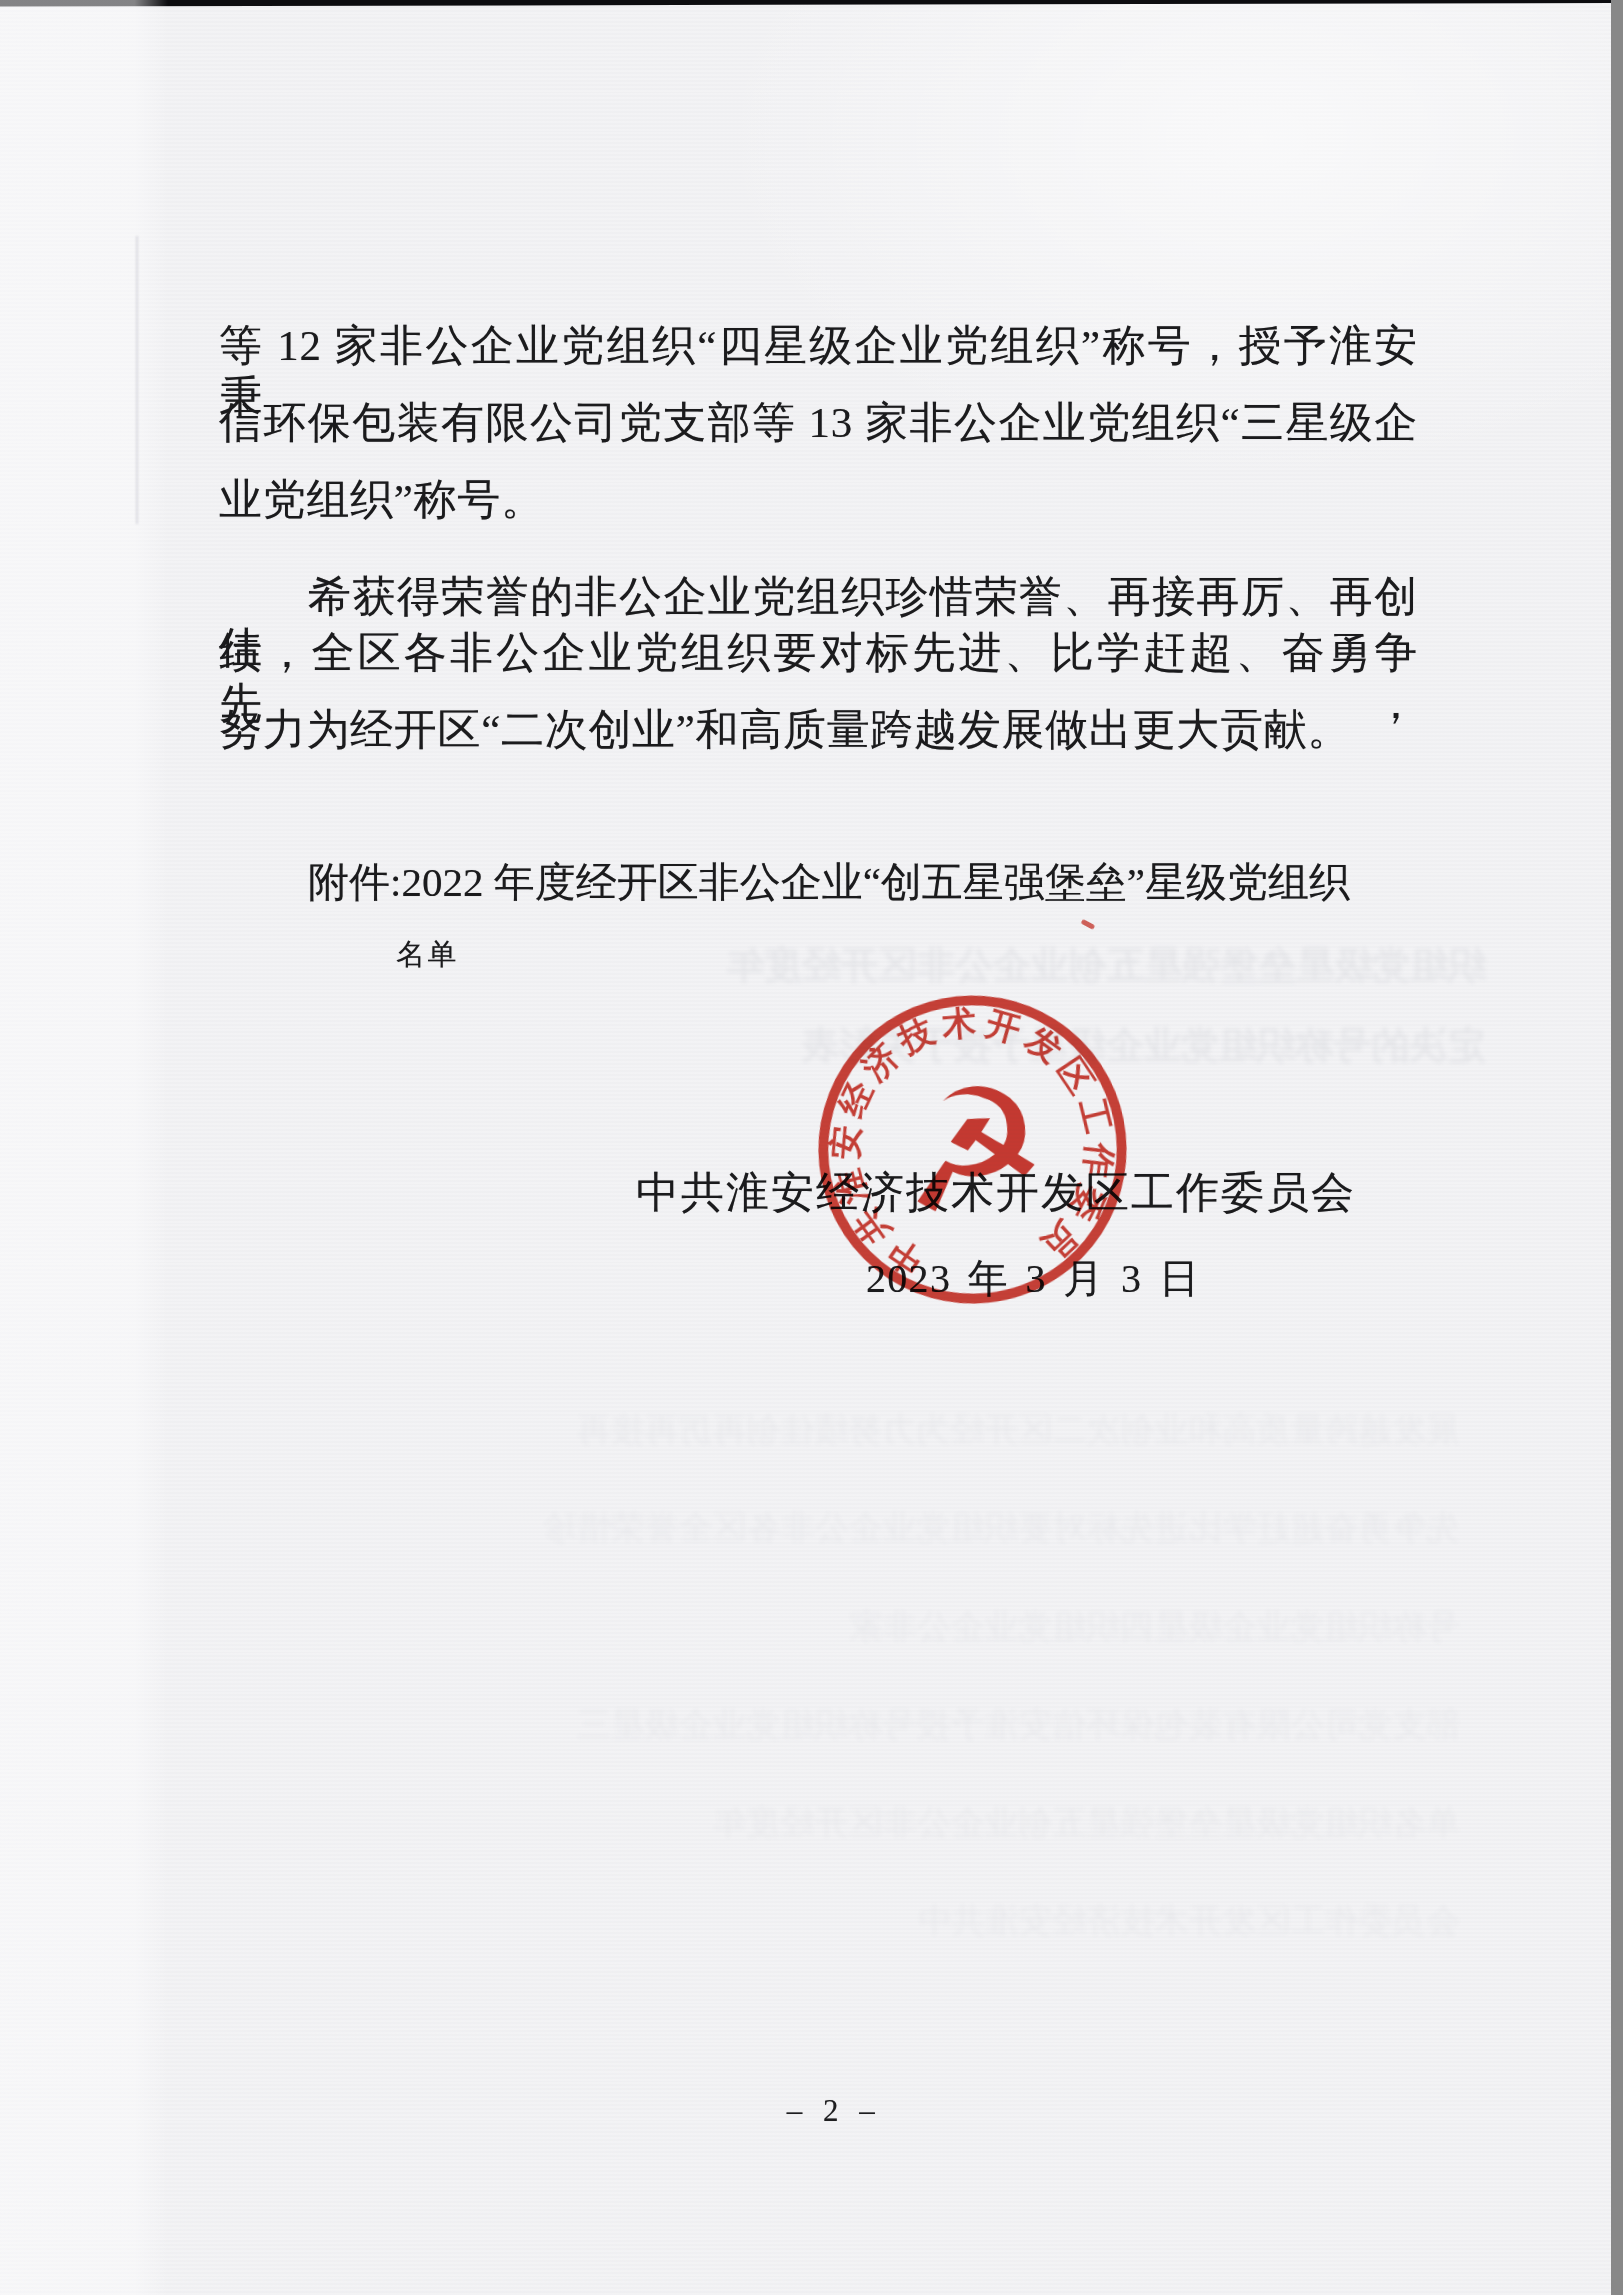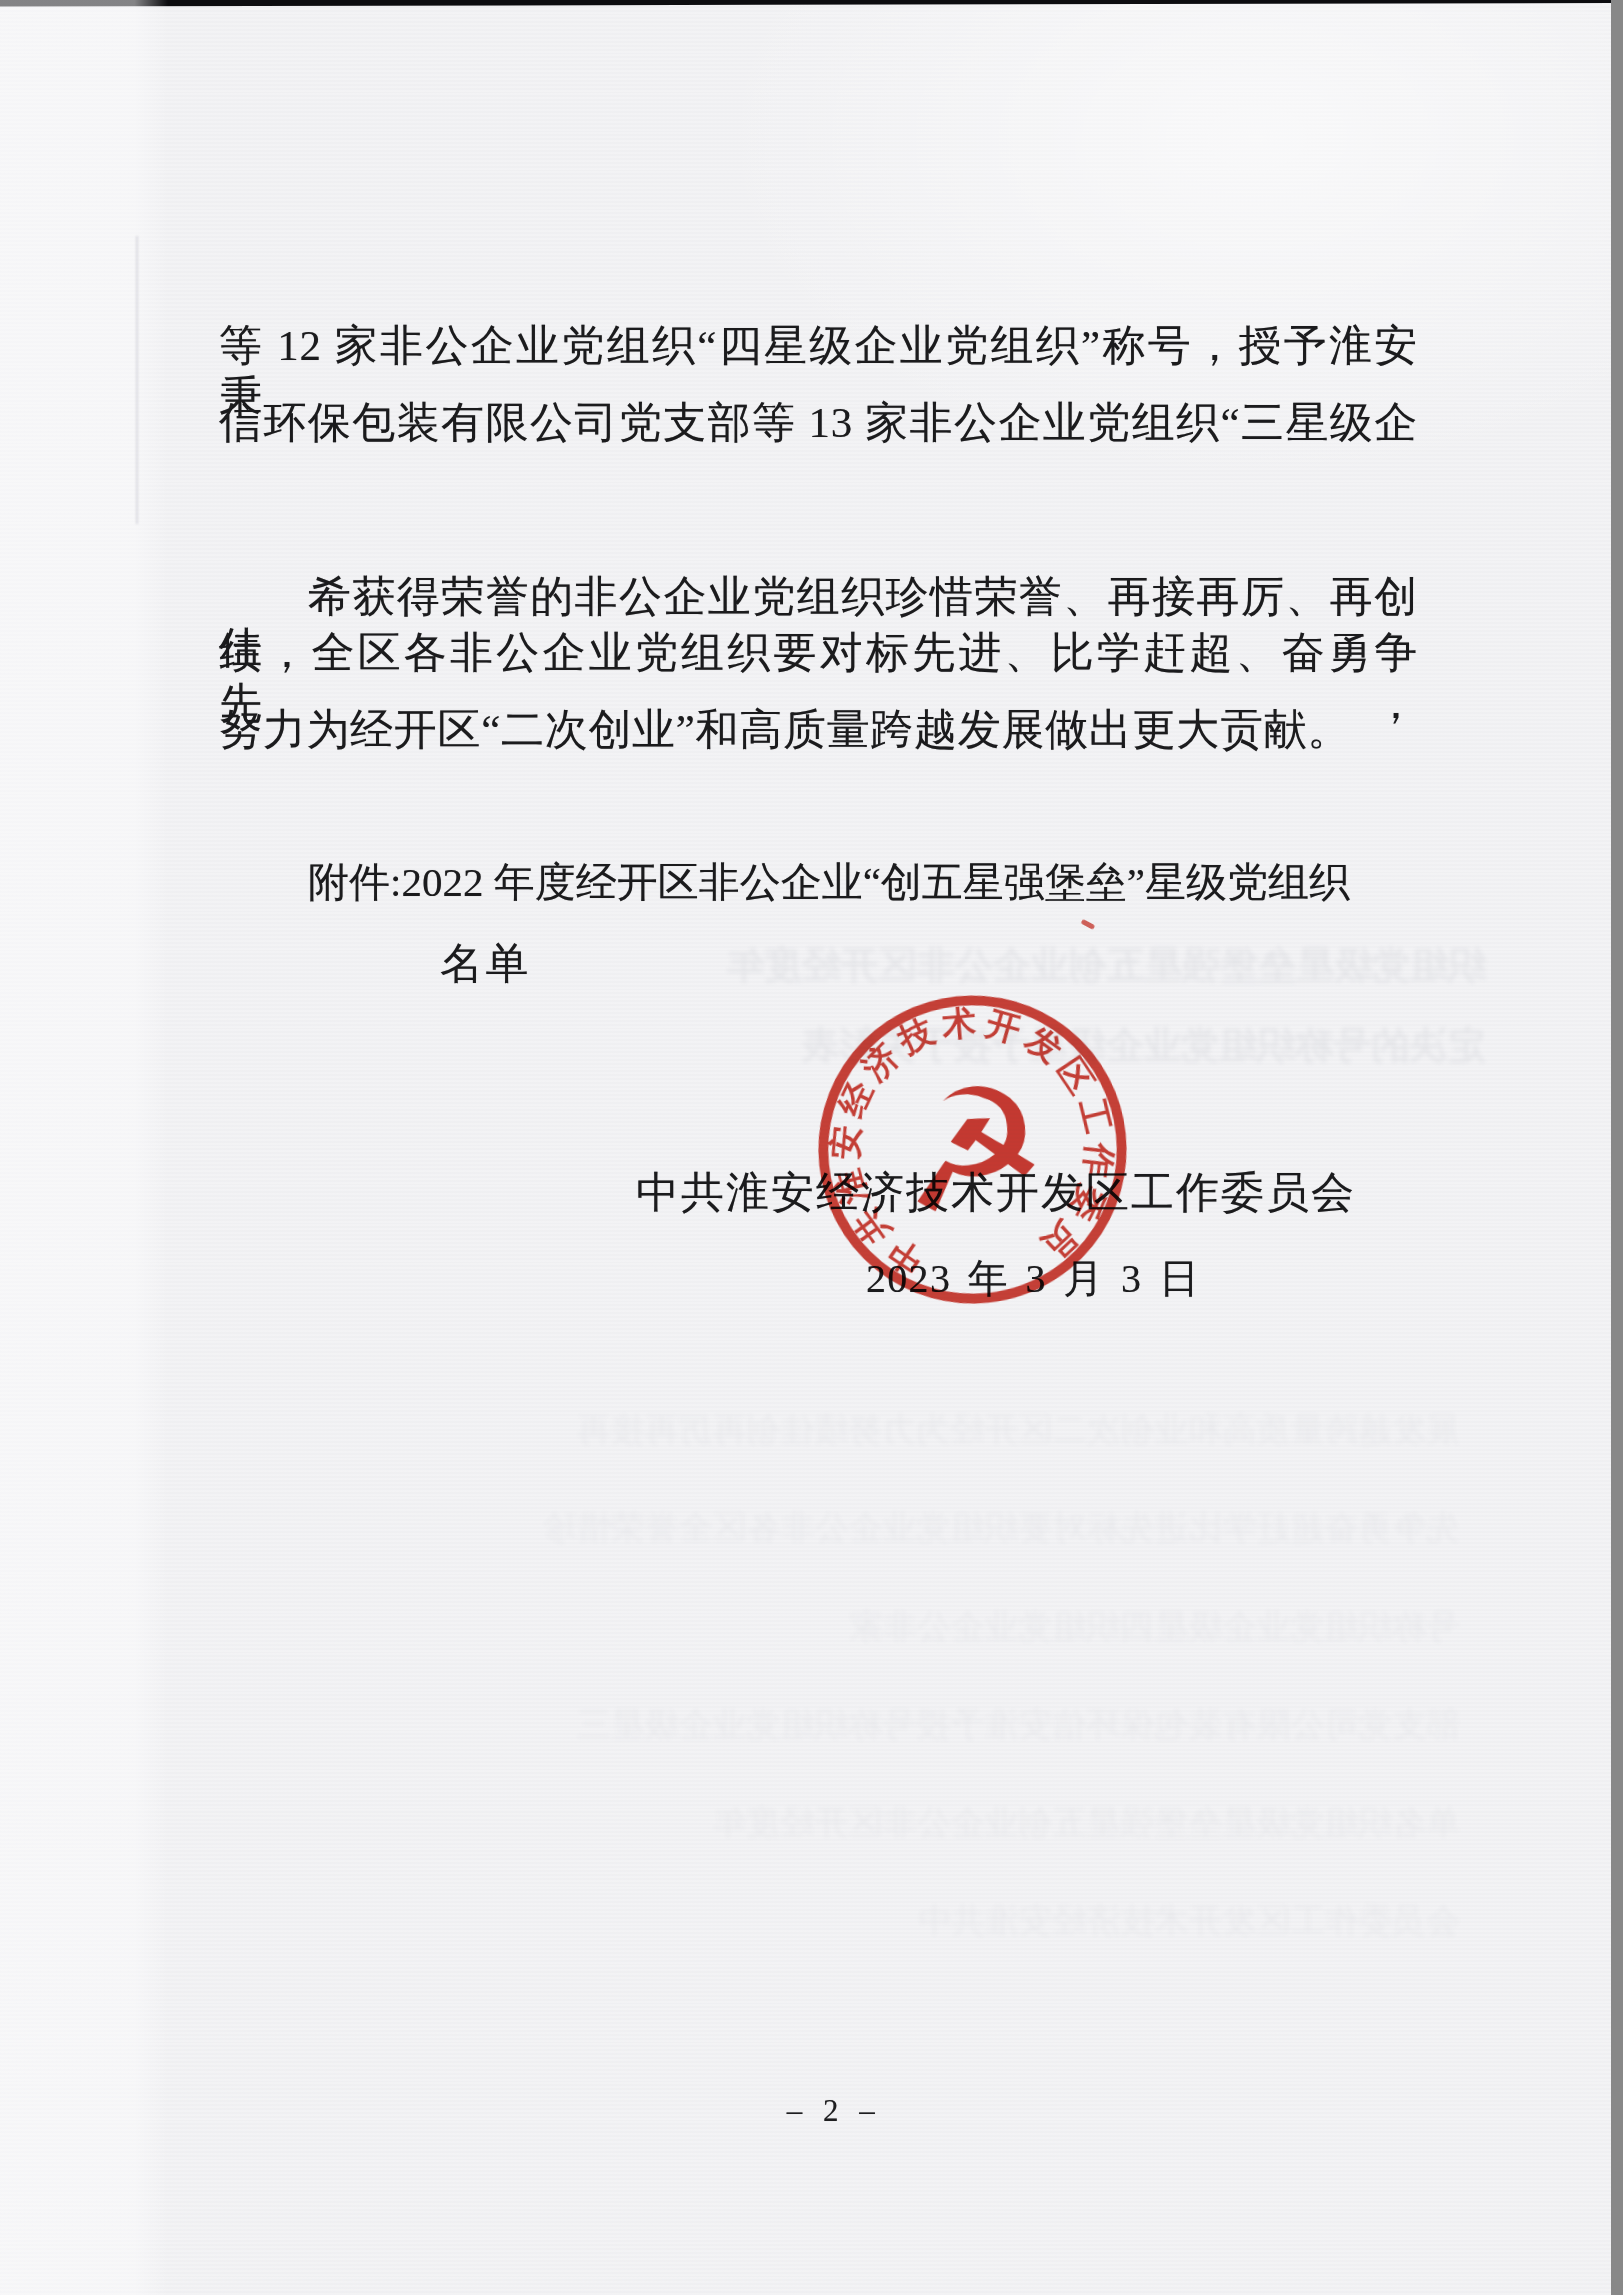--- a/index.html
+++ b/index.html
@@ -47,22 +47,22 @@
   .left{text-align:left;}
   .ind{text-indent:89px;margin-top:20px;}
   .attach{
     position:absolute;left:308px;top:855px;
     font-size:41px;letter-spacing:0;
     white-space:nowrap;
     text-shadow:0 0 0.7px rgba(10,10,12,.45);
     text-align:center;
   }
   .attach2{
-    position:absolute;left:440px;top:935px;
-    font-size:43px;letter-spacing:2.6px;
+    position:absolute;left:396px;top:935px;
+    font-size:29px;letter-spacing:2.6px;
     text-shadow:0 0 0.7px rgba(10,10,12,.45);
   }
   .sig{
     position:absolute;left:636px;top:1164px;
     font-size:43px;letter-spacing:2px;white-space:nowrap;
     text-shadow:0 0 0.7px rgba(10,10,12,.45);
   }
   .dateline{
     position:absolute;left:819px;top:1251px;
     font-size:40px;letter-spacing:1.3px;word-spacing:5.2px;white-space:nowrap;
@@ -109,20 +109,21 @@
   <div class="bleed title" style="left:628px;top:1020px;width:857px;">定决的号称织组党业企级星予授于关彰表</div>
   <div class="bleed body" style="left:216px;top:1407px;width:1244px;">展发越跨量质高和业创次二区开经为力努绩佳创再厉再接再</div>
   <div class="bleed body" style="left:216px;top:1505px;width:1244px;">先争勇奋超赶学比进先标对要织组党业企公非各区全誉荣惜珍</div>
   <div class="bleed body" style="left:216px;top:1604px;width:1244px;">号称织组党业企级星四织组党业企公非家</div>
   <div class="bleed body" style="left:216px;top:1702px;width:1244px;">部支党司公限有装包保环信安淮予授号称织组党业企级星三</div>
   <div class="bleed body" style="left:216px;top:1800px;width:1244px;">单名织组党级星垒堡强星五创业企公非区开经度年</div>
   <div class="bleed body" style="left:216px;top:1898px;width:1244px;">会员委作工区发开术技济经安淮共中</div>
 
   <div class="bline just" style="top:321px;">等 12 家非公企业党组织“四星级企业党组织”称号，授予淮安秉</div>
   <div class="bline just" style="top:398px;">信环保包装有限公司党支部等 13 家非公企业党组织“三星级企</div>
+  <div class="bline left" style="top:475px;">业党组织”称号。</div>
   <div class="bline just ind" style="top:552px;">希获得荣誉的非公企业党组织珍惜荣誉、再接再厉、再创佳</div>
   <div class="bline just" style="top:628px;">绩，全区各非公企业党组织要对标先进、比学赶超、奋勇争先，</div>
   <div class="bline left" style="top:705px;">努力为经开区“二次创业”和高质量跨越发展做出更大贡献。</div>
 
   <div class="attach">附件:2022 年度经开区非公企业“创五星强堡垒”星级党组织</div>
   <div class="attach2">名单</div>
 
   <div class="sig">中共淮安经济技术开发区工作委员会</div>
   <div class="dateline">2023 年 3 月 3 日</div>
 

